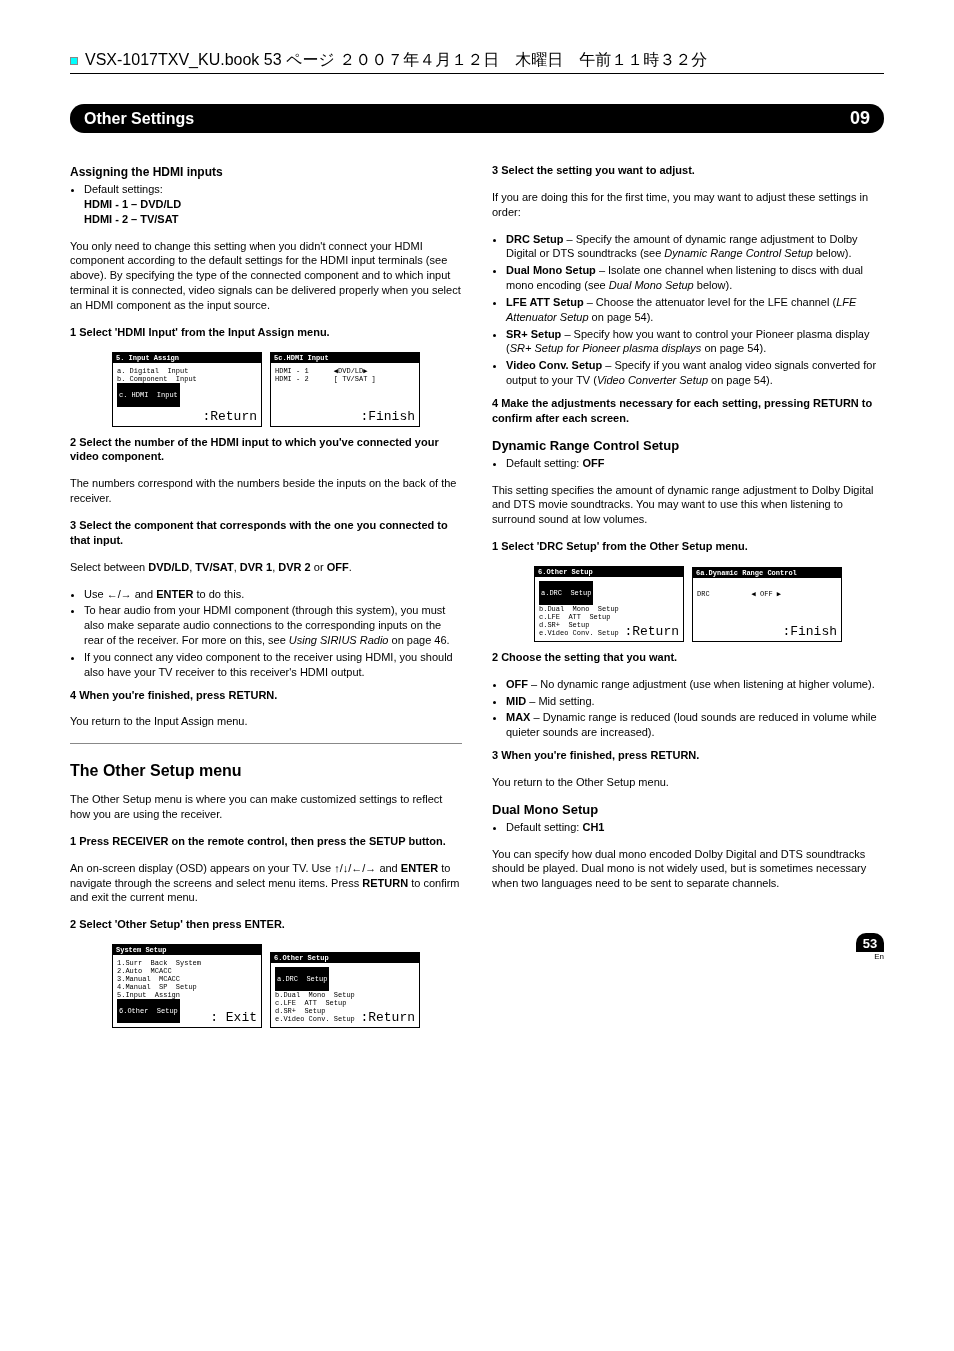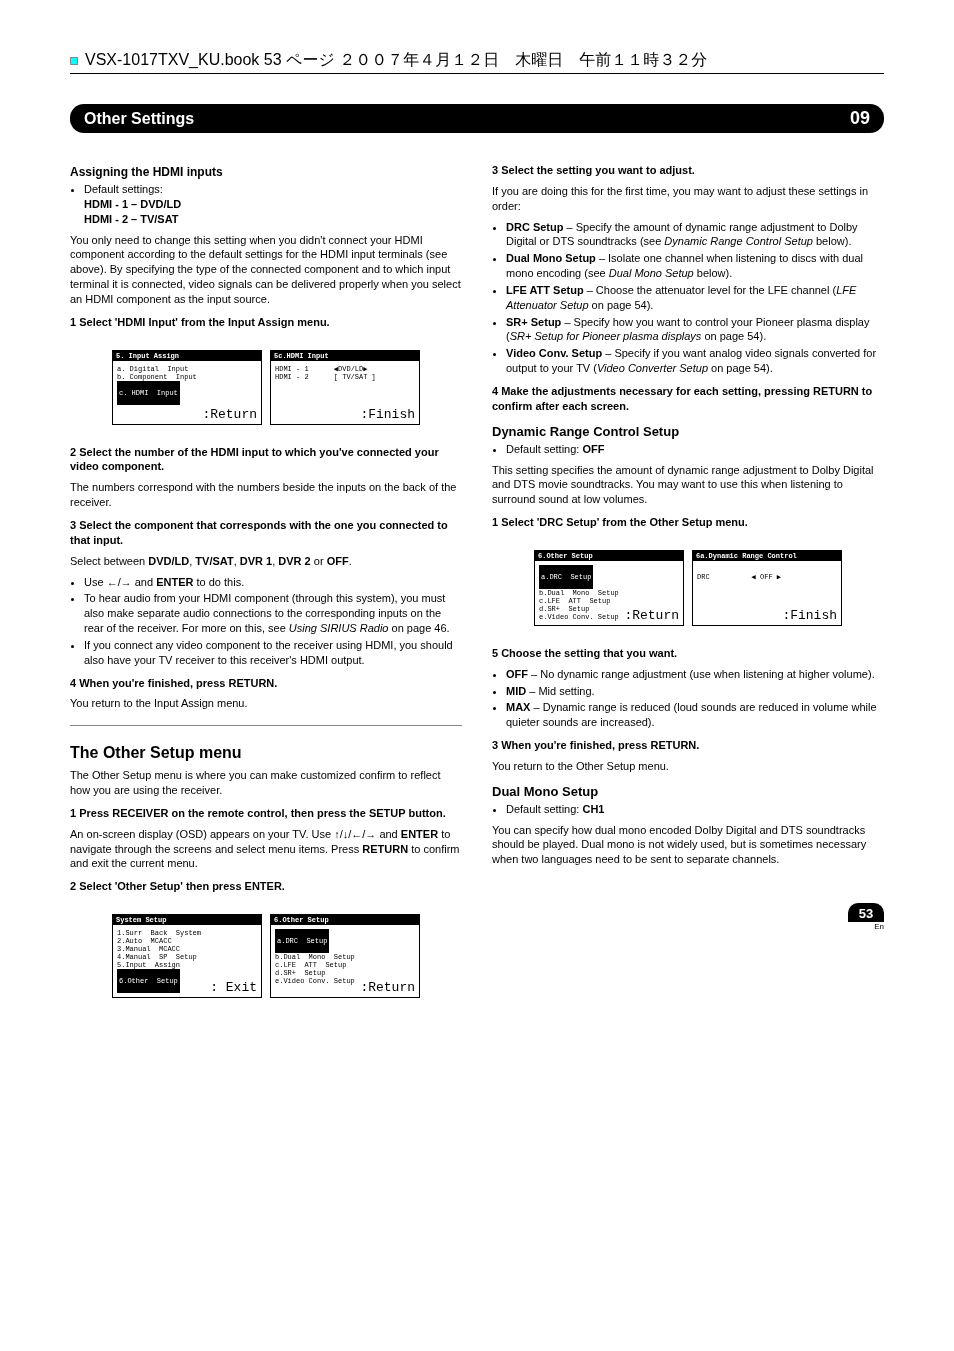--- a/index.html
+++ b/index.html
@@ -60,25 +60,25 @@
     color: #000;
     font-size: 12px;
     font-weight: bold;
     margin: 10px 0 3px 0;
   }
   h2.bigsection {
     font-size: 16px;
     font-weight: bold;
     margin: 18px 0 2px 0;
   }
-  p { margin: 6px 0; line-height: 1.35; }
+  p { margin: 12px 0; line-height: 1.35; }
   ul.bul { margin: 2px 0 2px 14px; padding: 0; }
   ul.bul li { margin: 2px 0; line-height: 1.35; }
   .step { font-weight: bold; margin-top: 8px; }
-  .boxpair { display: flex; gap: 8px; justify-content: center; margin: 20px 0; }
+  .boxpair { display: flex; gap: 8px; justify-content: center; margin: 0 0; align-items: flex-end; }
   .screenbox {
     border: 1px solid #000;
     width: 150px;
     font-size: 7px;
     font-family: "Courier New", monospace;
     padding: 4px;
     position: relative;
     min-height: 75px;
   }
   .screenbox .hdr {
@@ -102,21 +102,21 @@
   .screenbox .row { white-space: pre; }
   .italic { font-style: italic; }
   .arrow { font-family: Arial, sans-serif; }
   .hr { border-top: 1px solid #888; margin: 14px 0; }
   .pagenum {
     background: #000;
     color: #fff;
     font-weight: bold;
     font-size: 13px;
     border-radius: 10px 10px 0 0;
-    width: 36px;
+    width: 28px;
     text-align: center;
     padding: 3px 0 1px 0;
     margin-left: auto;
   }
   .en { font-size: 8px; text-align: right; margin-right: 0px; width: 36px; margin-left: auto; }
   .swatchblock { display:inline-flex; align-items:center; margin-right:4px; }
 </style>
 </head>
 <body>
 
@@ -171,21 +171,21 @@
         <li>Use <span class="arrow">←/→</span> and <b>ENTER</b> to do this.</li>
         <li>To hear audio from your HDMI component (through this system), you must also make separate audio connections to the corresponding inputs on the rear of the receiver. For more on this, see <span class="italic">Using SIRIUS Radio</span> on page 46.</li>
         <li>If you connect any video component to the receiver using HDMI, you should also have your TV receiver to this receiver's HDMI output.</li>
       </ul>
       <p class="step">4   When you're finished, press RETURN.</p>
       <p>You return to the Input Assign menu.</p>
 
       <div class="hr"></div>
 
       <h2 class="bigsection">The Other Setup menu</h2>
-      <p>The Other Setup menu is where you can make customized confirm to reflect how you are using the receiver.</p>
+      <p>The Other Setup menu is where you can make customized settings to reflect how you are using the receiver.</p>
       <p class="step">1   Press RECEIVER on the remote control, then press the SETUP button.</p>
       <p>An on-screen display (OSD) appears on your TV. Use <span class="arrow">↑</span>/<span class="arrow">↓</span>/<span class="arrow">←</span>/<span class="arrow">→</span> and <b>ENTER</b> to navigate through the screens and select menu items. Press <b>RETURN</b> to confirm and exit the current menu.</p>
       <p class="step">2   Select 'Other Setup' then press ENTER.</p>
 
       <div class="boxpair">
         <div class="screenbox">
           <div class="hdr">System  Setup</div>
           <div class="row">1.Surr  Back  System</div>
           <div class="row">2.Auto  MCACC</div>
           <div class="row">3.Manual  MCACC</div>
@@ -236,21 +236,21 @@
           <div class="foot">:Return</div>
         </div>
         <div class="screenbox">
           <div class="hdr">6a.Dynamic  Range  Control</div>
           <br>
           <div class="row">DRC          ◀ OFF ▶</div>
           <div class="foot">:Finish</div>
         </div>
       </div>
 
-      <p class="step">5   Choose the setting that you want.</p>
+      <p class="step">2   Choose the setting that you want.</p>
       <ul class="bul">
         <li><b>OFF</b> – No dynamic range adjustment (use when listening at higher volume).</li>
         <li><b>MID</b> – Mid setting.</li>
         <li><b>MAX</b> – Dynamic range is reduced (loud sounds are reduced in volume while quieter sounds are increased).</li>
       </ul>
       <p class="step">3   When you're finished, press RETURN.</p>
       <p>You return to the Other Setup menu.</p>
 
       <h3 class="section" style="font-size:13px;">Dual Mono Setup</h3>
       <ul class="bul">

